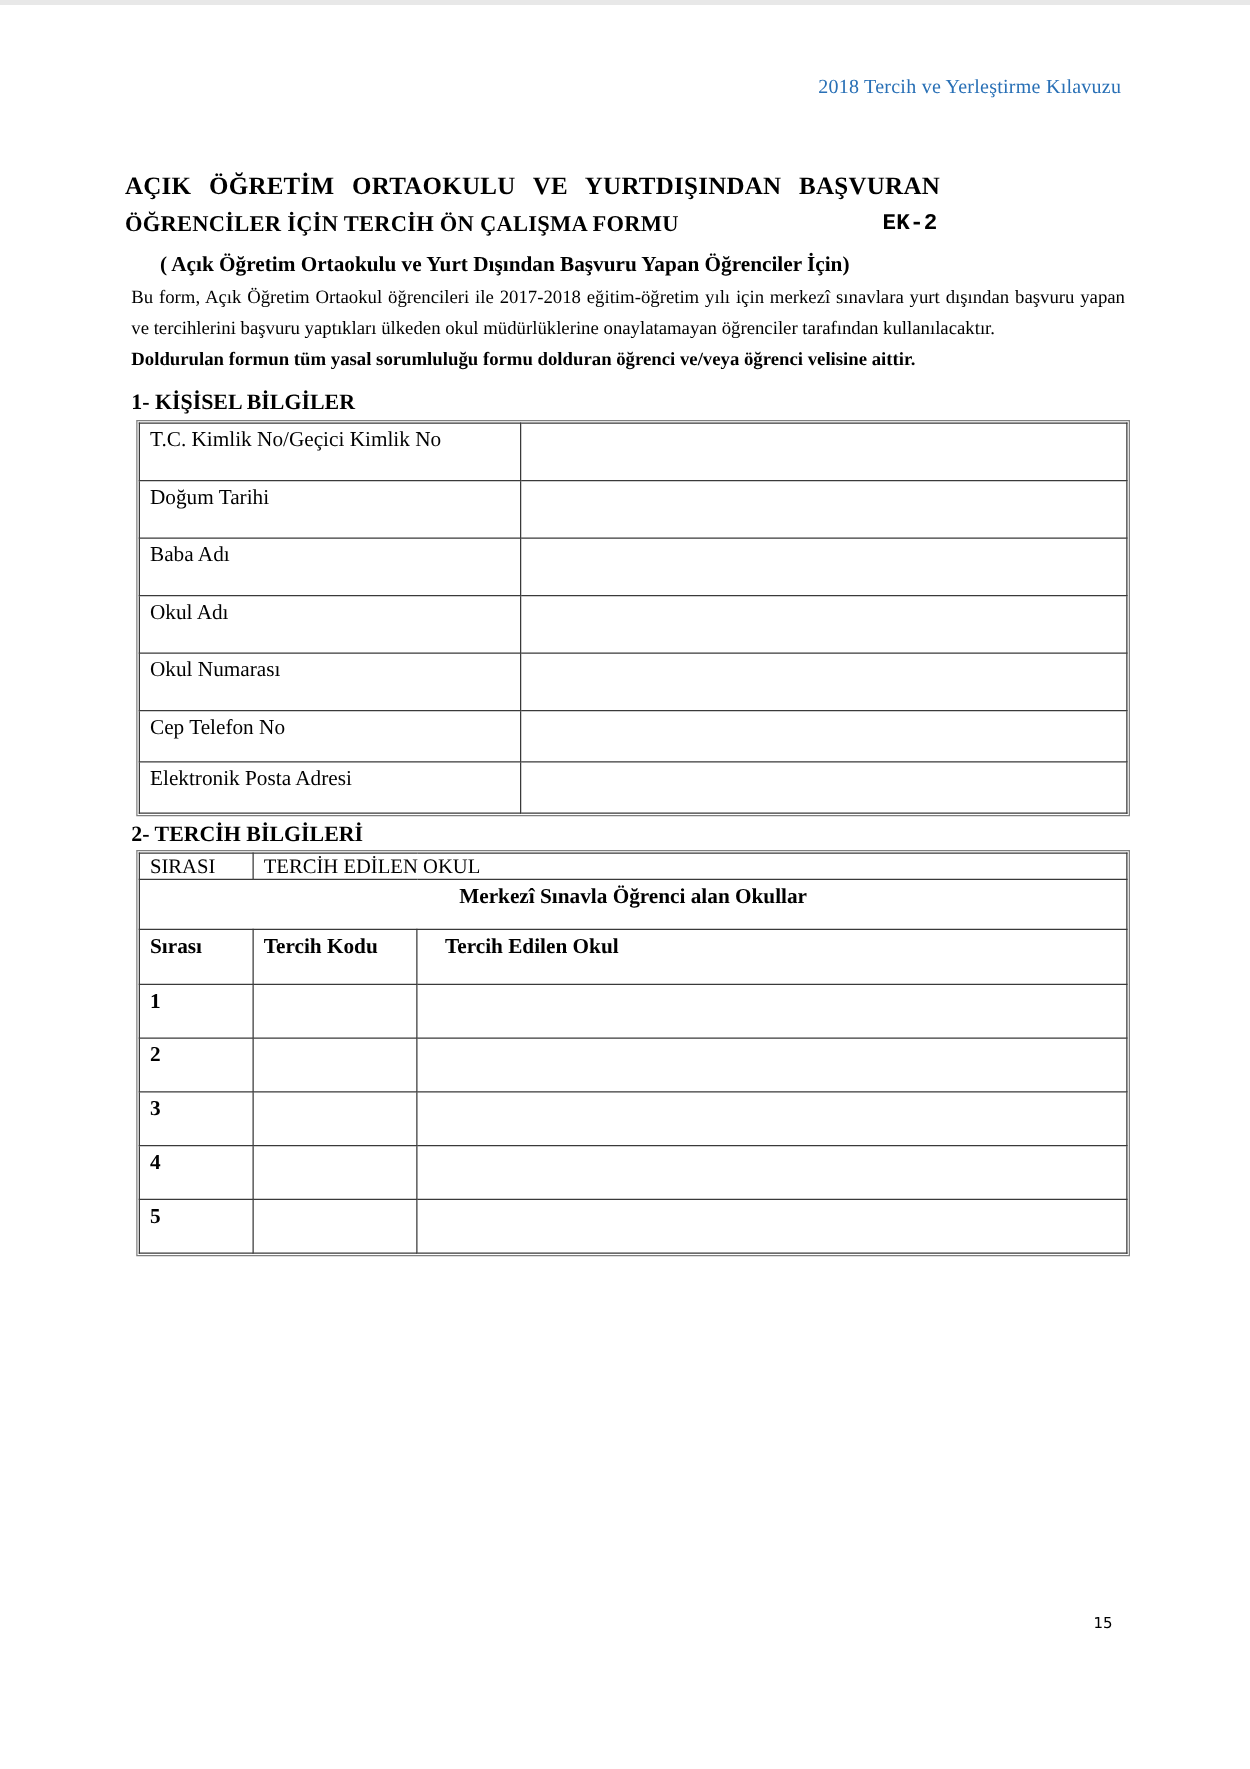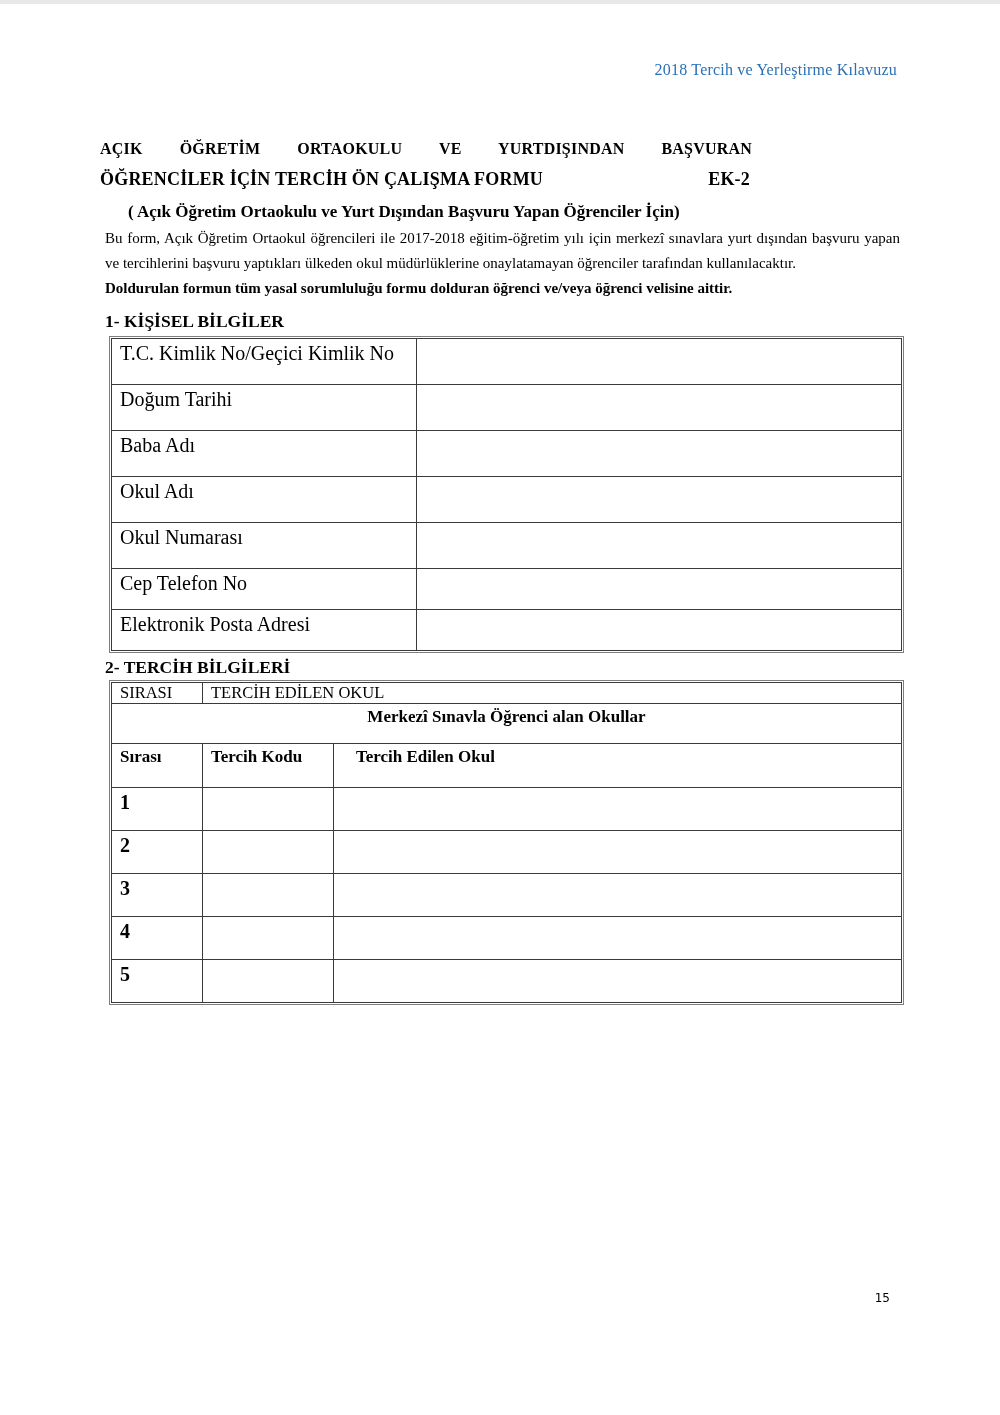--- a/index.html
+++ b/index.html
@@ -25,36 +25,36 @@
 
   .main {
     position: absolute;
     left: 100px;
     top: 130px;
     width: 807px;
   }
 
   .title-l1 {
     font-weight: bold;
-    font-size: 16px;
+    font-size: 20px;
     line-height: 30px;
     width: 652px;
     text-align: justify;
     text-align-last: justify;
     letter-spacing: 0.2px;
   }
   .title-l2 {
     font-weight: bold;
     font-size: 18px;
     line-height: 30px;
     width: 652px;
     display: flex;
     letter-spacing: 0.2px;
   }
-  .title-annex { margin-left: auto; margin-right: 2px; }
+  .title-annex { margin-left: auto; margin-right: 2px; font-family: Liberation Mono, monospace; }
 
   .subtitle {
     font-weight: bold;
     font-size: 17px;
     line-height: 24px;
     padding-left: 28px;
     margin-top: 6px;
   }
 
   .para {
@@ -78,21 +78,21 @@
     border: 1px solid #7f7f7f;
     padding: 1px;
     margin-left: 9px;
     width: 795px;
     box-sizing: border-box;
     background: #ffffff;
   }
   table { border-collapse: collapse; width: 100%; table-layout: fixed; }
   td {
     border: 1px solid #3a3a3a;
-    font-size: 20px;
+    font-size: 17px;
     padding: 3px 8px;
     vertical-align: top;
     overflow: hidden;
     white-space: nowrap;
   }
 
   
   .t1 .lbl { width: 288px; }
   .t1 tr { height: 46px; }
   .t1 tr.short { height: 41px; }

